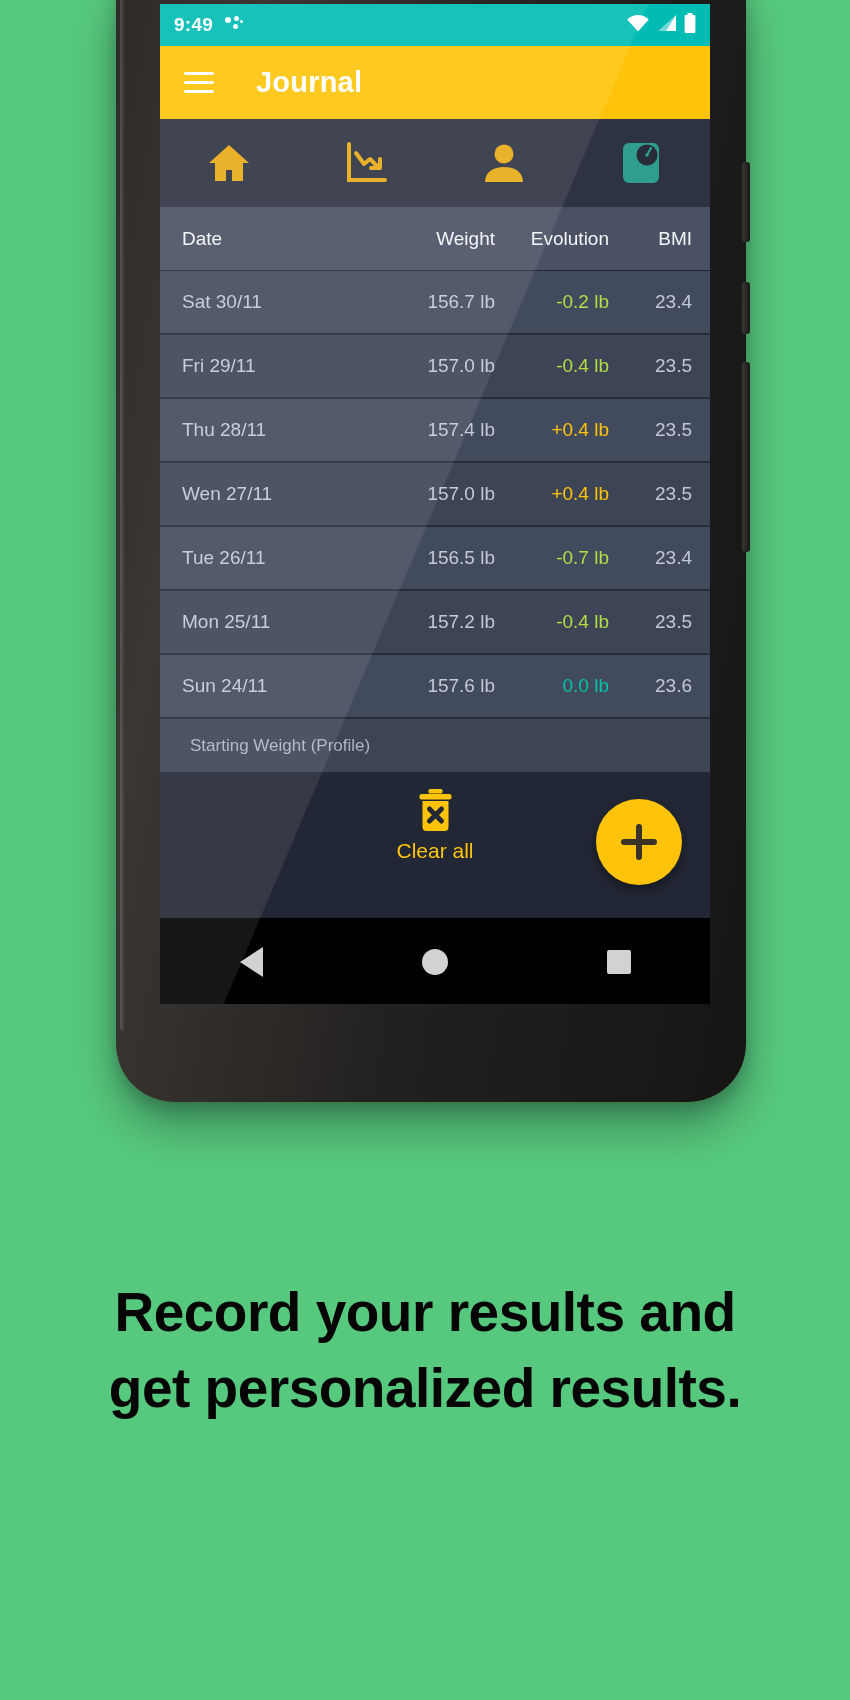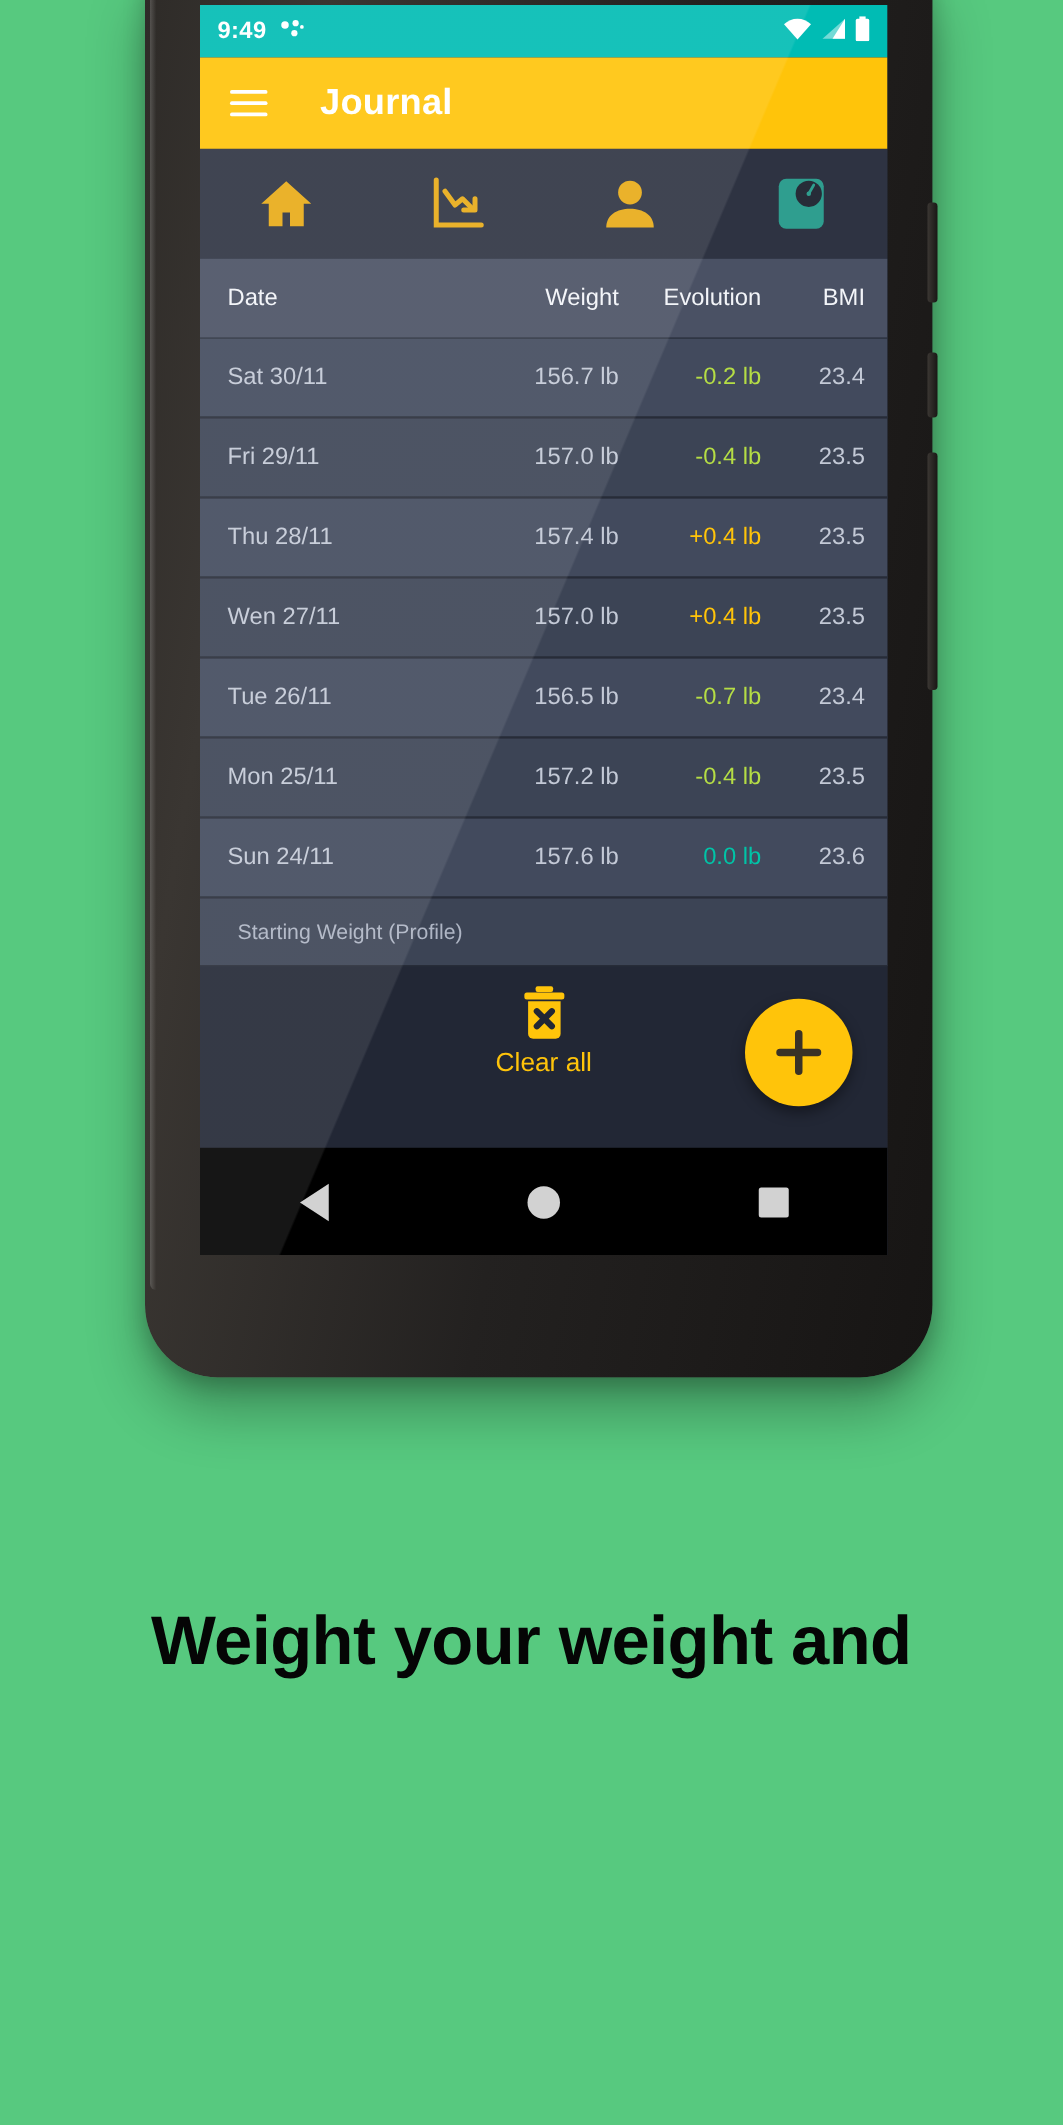--- a/index.html
+++ b/index.html
@@ -285,14 +285,15 @@
       <div class="nav-back"></div>
       <div class="nav-home"></div>
       <div class="nav-recents"></div>
     </div>
 
     <div class="gloss"></div>
   </div>
 </div>
 
 <div class="caption">
-  <div>Weight your weight and</div>
+  <div>Record your results and</div>
+  <div>get personalized results.</div>
 </div>
 
 </body></html>

